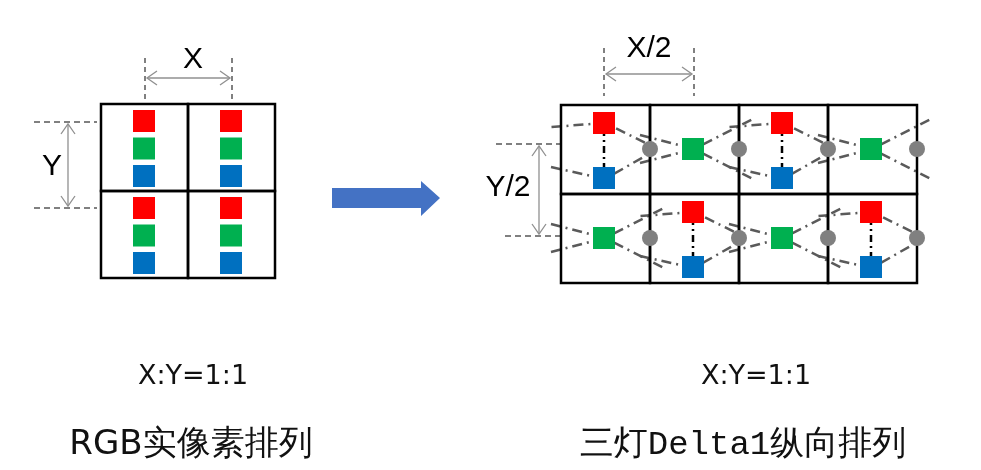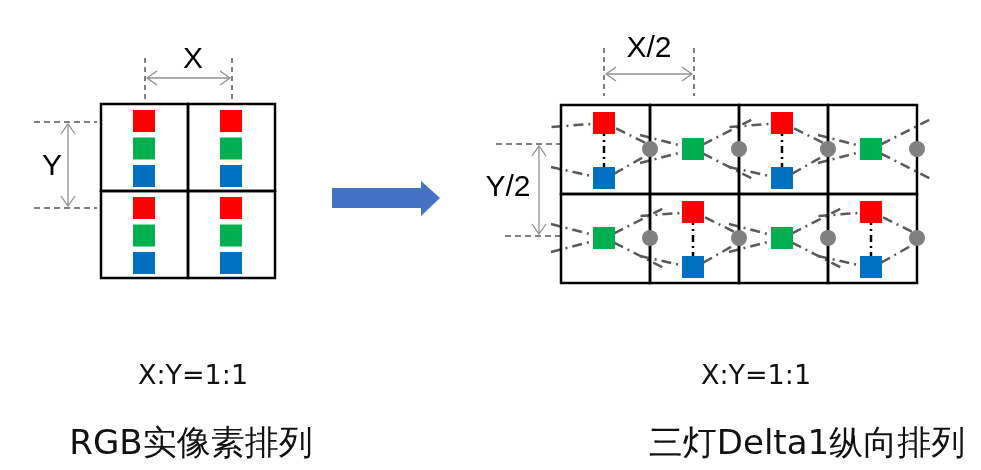--- a/index.html
+++ b/index.html
@@ -122,13 +122,13 @@
       <circle cx="650" cy="238" r="8" fill="#808080"></circle>
       <circle cx="739" cy="238" r="8" fill="#808080"></circle>
       <circle cx="828" cy="238" r="8" fill="#808080"></circle>
       <circle cx="917" cy="238" r="8" fill="#808080"></circle>
     </g>
 </svg>
 
 <div class="cap ratio" style="left:193px;">X:Y=1:1</div>
 <div class="cap title" style="left:191px;text-align:right;">RGB实像素排列</div>
 <div class="cap ratio" style="left:756px;">X:Y=1:1</div>
-<div class="cap title" style="left:807px;">三灯Delta1纵向排列</div>
+<div class="cap title" style="left:743px;font-family:Liberation Mono, monospace;">三灯Delta1纵向排列</div>
 
 </body></html>

